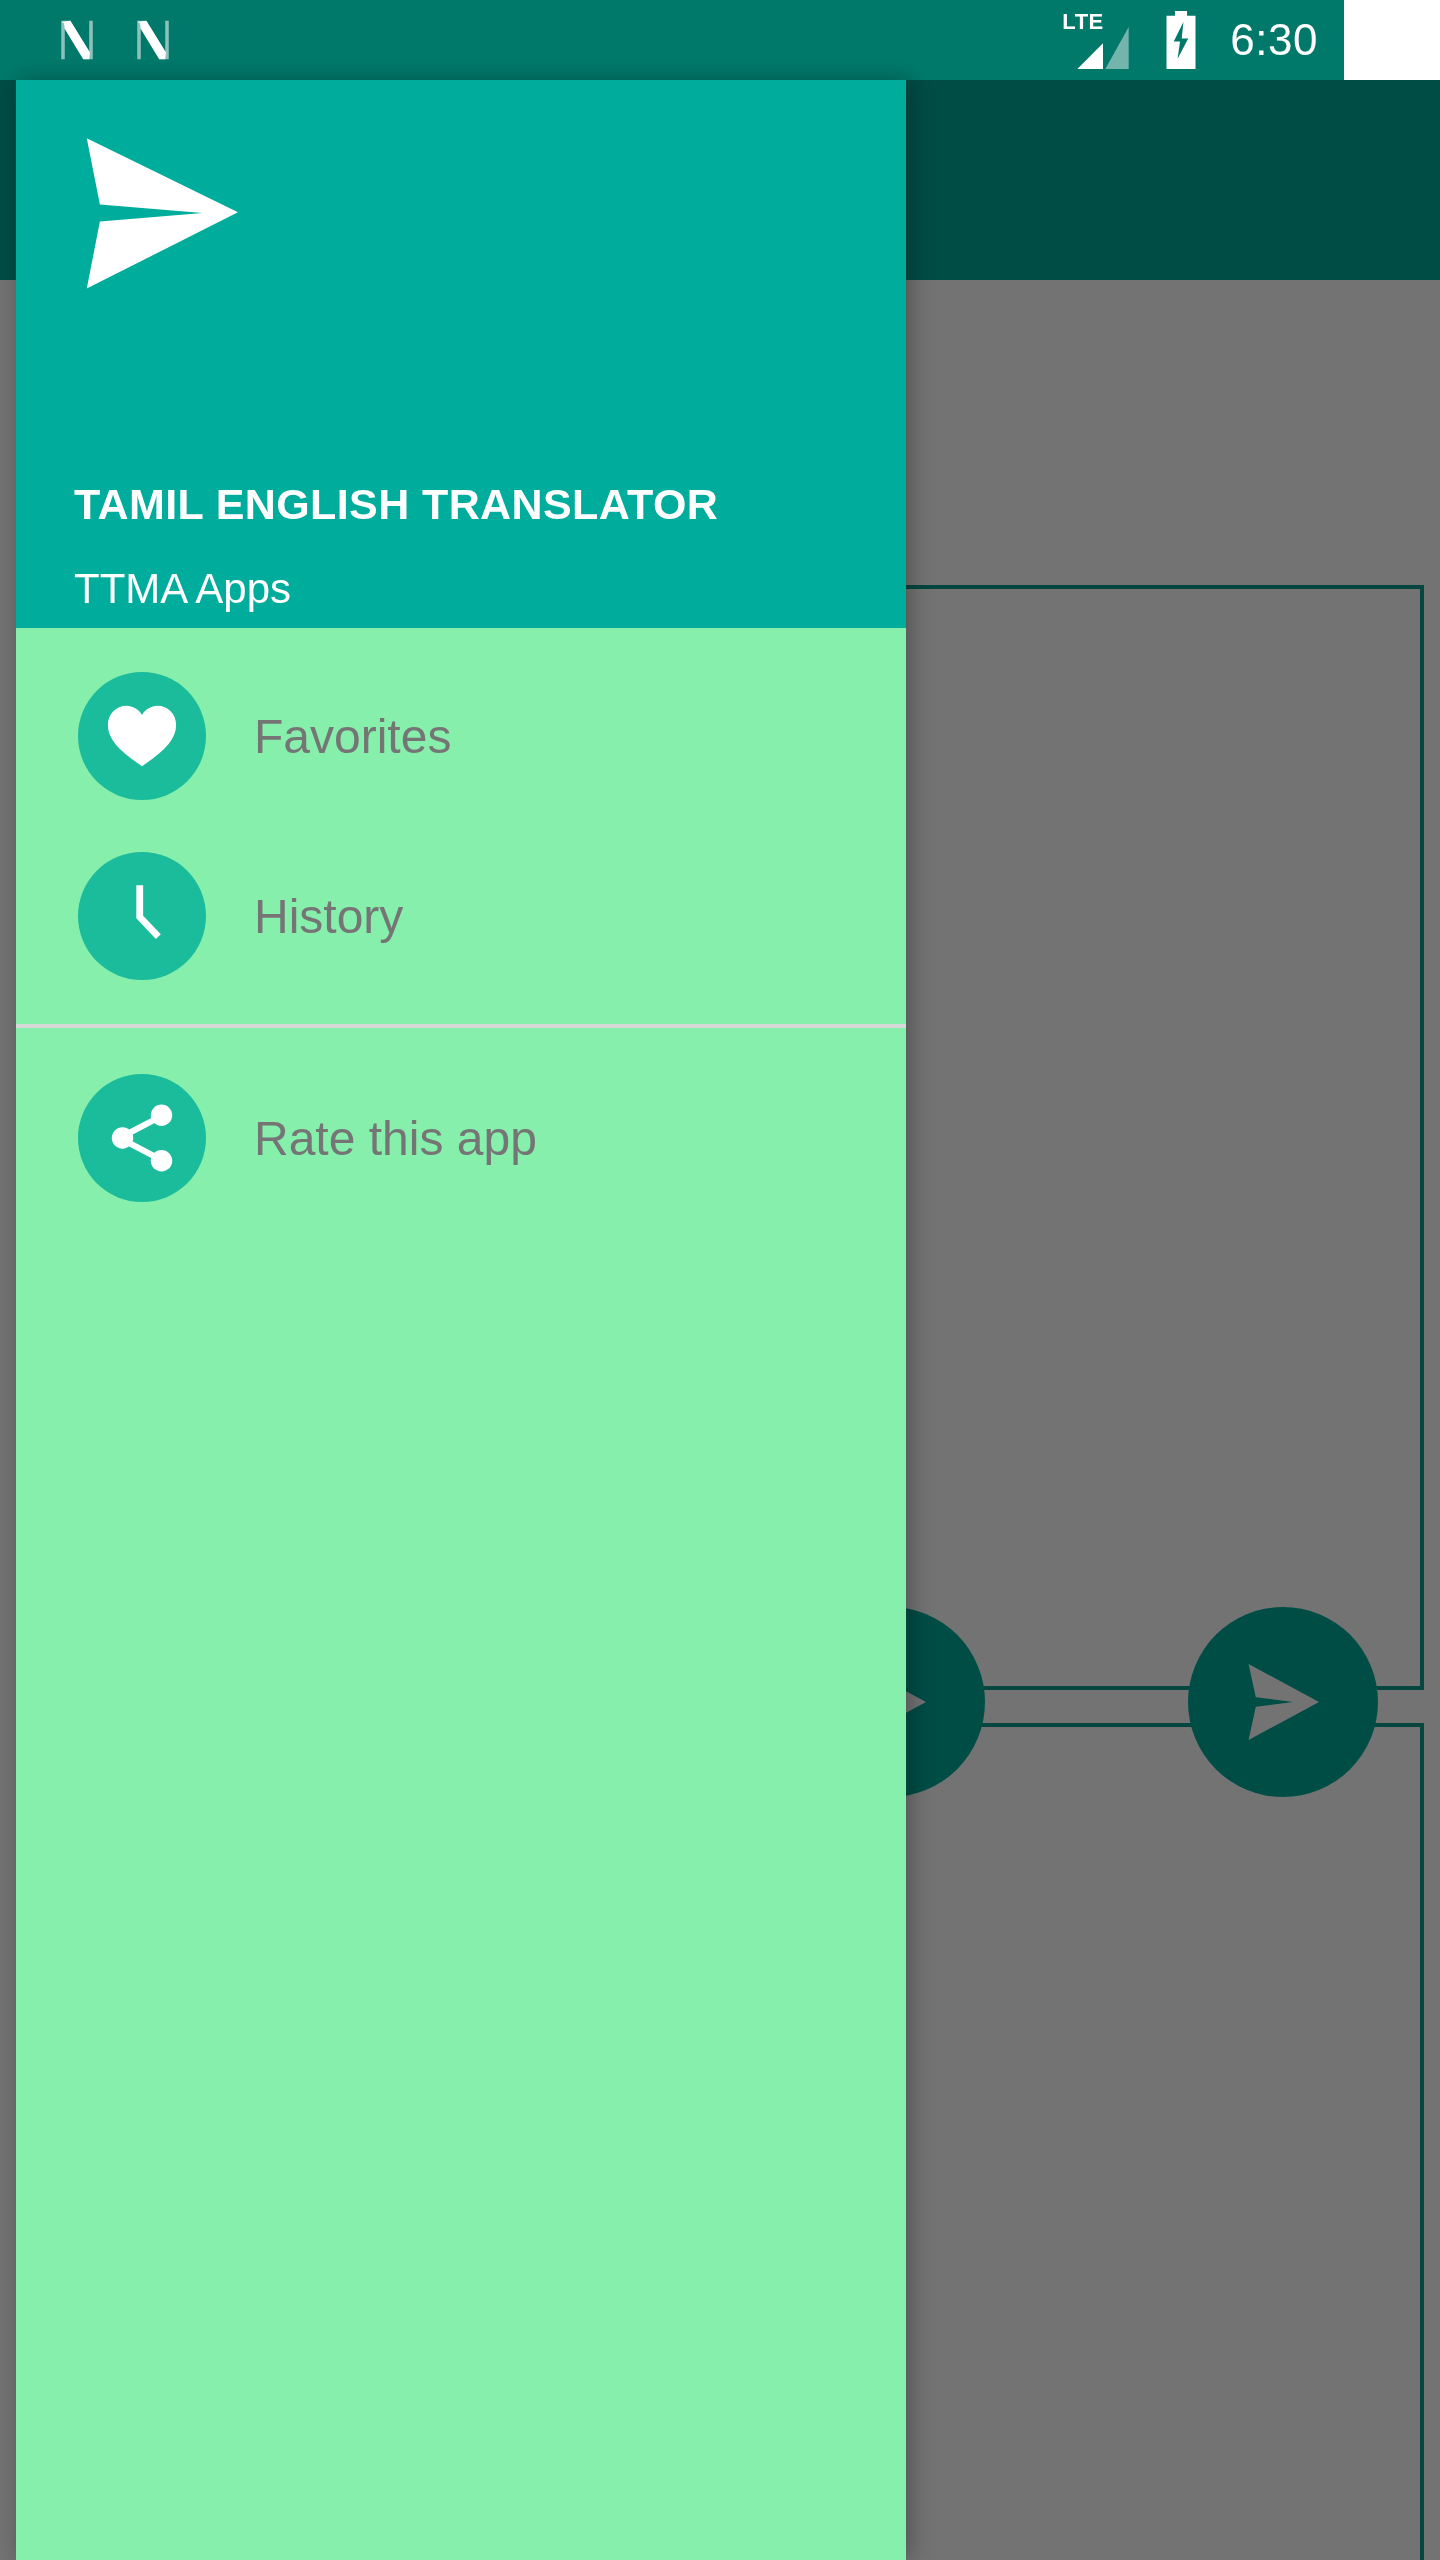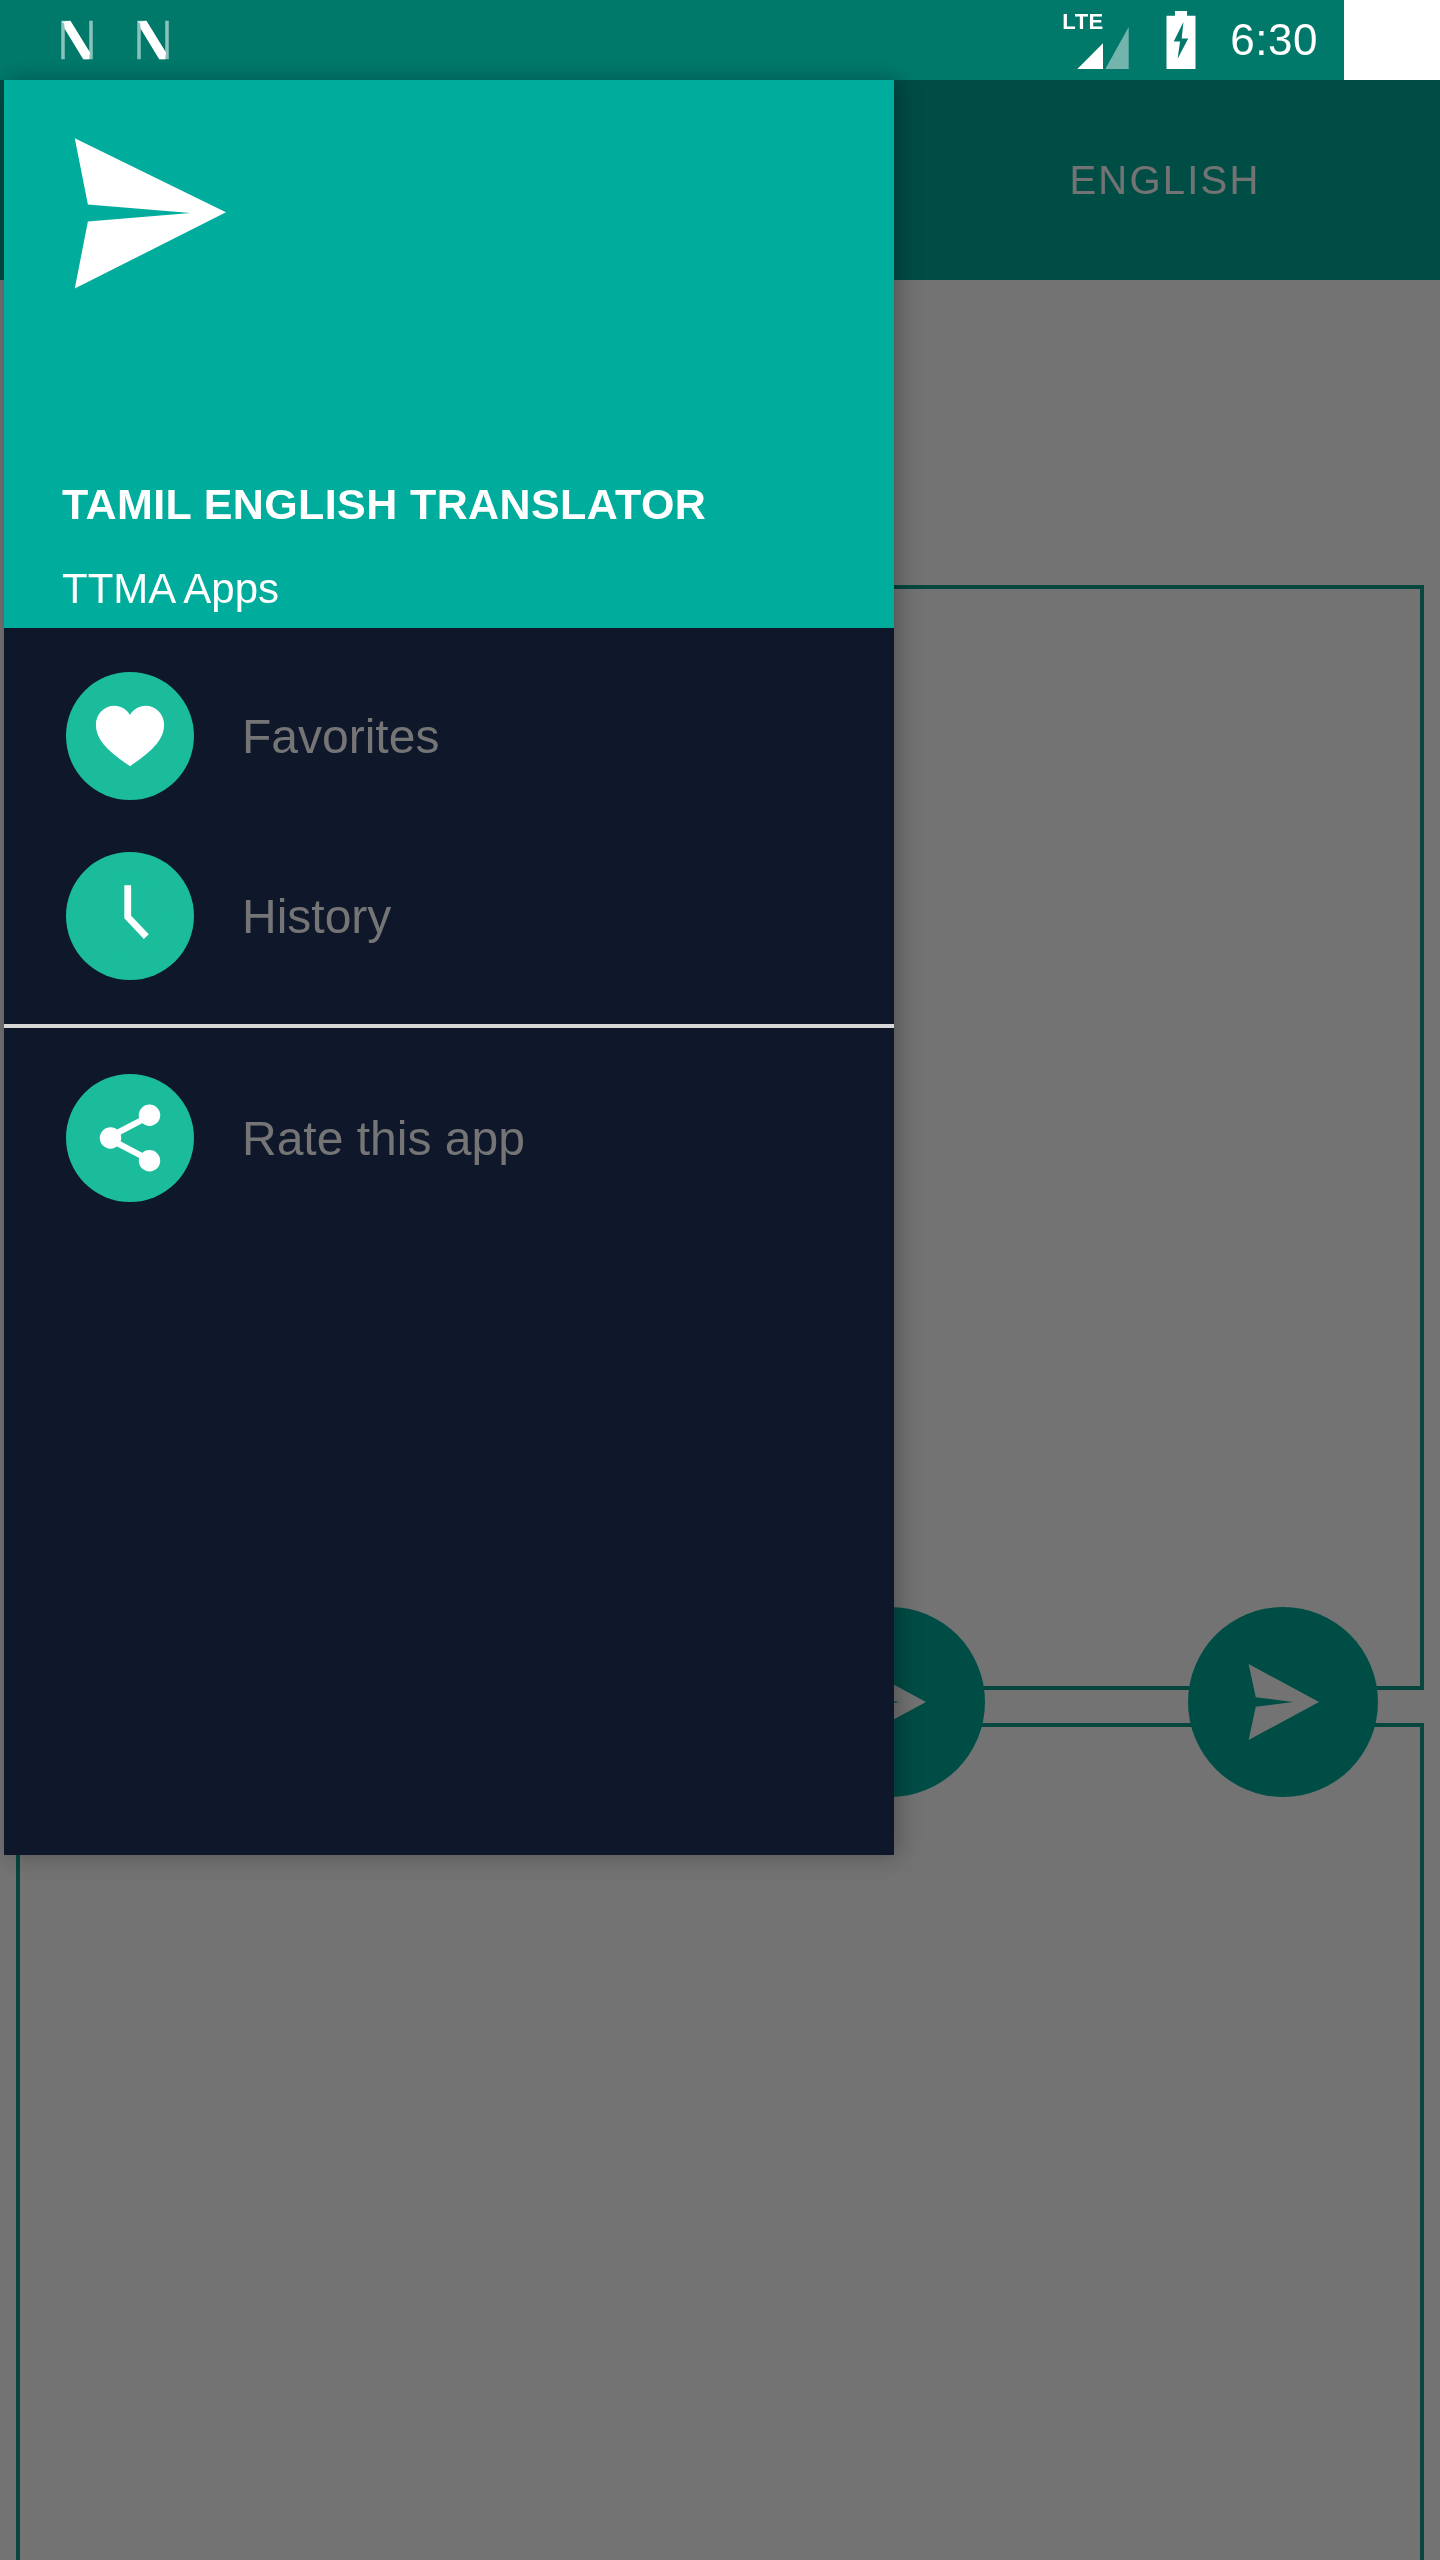--- a/index.html
+++ b/index.html
@@ -59,22 +59,22 @@
   .sb-signal .lte {
     position:absolute; left:-4px; top:-2px;
     font-size:22px; font-weight:bold; color:#ffffff; letter-spacing:0.5px;
   }
   .sb-signal svg { position:absolute; left:8px; top:16px; width:58px; height:42px; }
   .sb-batt svg { display:block; width:42px; height:58px; }
   .sb-time { color:#ffffff; font-size:44px; font-weight:400; letter-spacing:0.5px; }
 
   
   #drawer {
-    position:absolute; left:4px; top:80px; width:890px; height:1775px;
-    background:#0f172a; z-index:50;
+    position:absolute; left:16px; top:80px; width:890px; height:2480px;
+    background:#86efac; z-index:50;
     box-shadow:4px 0 22px rgba(0,0,0,0.30);
   }
   #drawer-header {
     position:relative; width:890px; height:548px;
     background:#00AC9B; padding:52px 58px 0 58px;
   }
   #drawer-logo svg { width:186px; height:162px; display:block; }
   #drawer-title {
     position:absolute; left:58px; top:400px;
     color:#ffffff; font-size:43px; font-weight:bold; letter-spacing:0.4px;
@@ -103,21 +103,20 @@
   #drawer-divider { height:4px; background:#d8d8d8; margin:18px 0 20px 0; }
 </style>
 </head>
 <body>
 
 <div id="screen">
 
   <div id="app-behind">
 
     <div class="appbar-behind"></div>
-    <div class="appbar-tab-label">ENGLISH</div>
 
     <div class="panel-body">
       <div class="text-card" id="card-top">
         <span></span>
       </div>
       <div class="text-card" id="card-bottom">
         <span></span>
       </div>
 
       <div class="fab" id="fab-left">

